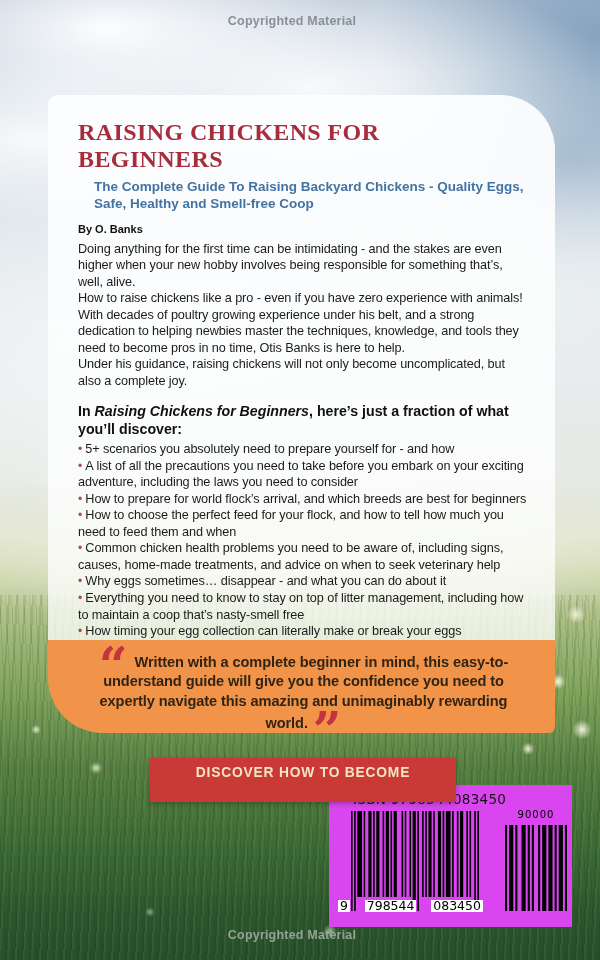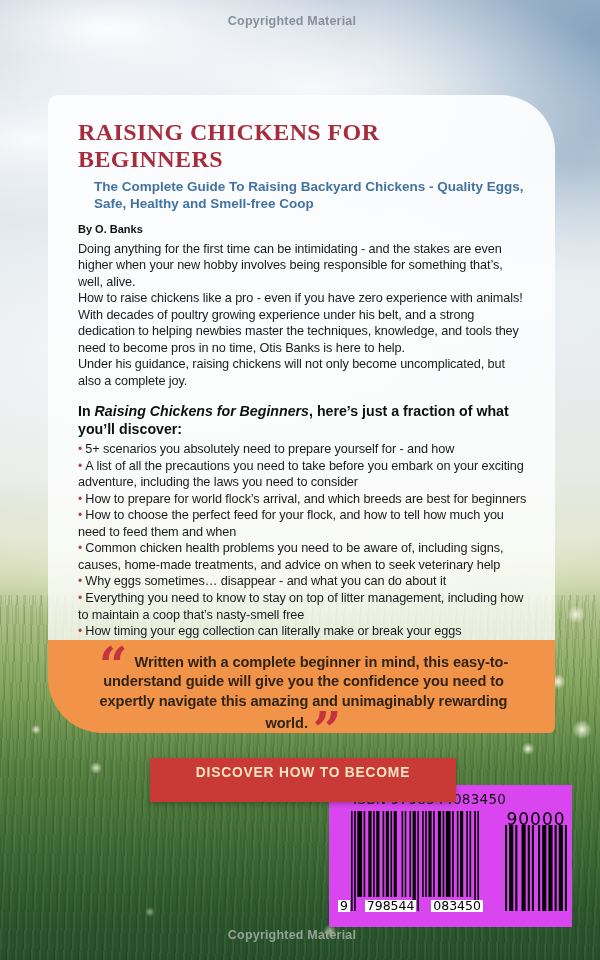--- a/index.html
+++ b/index.html
@@ -115,21 +115,21 @@
   .bc-main svg{display:block;width:100%;height:100%;}
   .bc-digits{
     position:absolute;left:-13px;right:-4px;bottom:-1px;display:flex;justify-content:space-between;
     font-family:"DejaVu Sans",sans-serif;font-size:12.5px;color:#000;line-height:1;
   }
   .bc-digits span{background:#fff;padding:0 2px;}
   .bc-addon{position:absolute;left:176px;top:40px;width:62px;height:86px;}
   .bc-addon svg{display:block;width:100%;height:100%;}
   .addon-label{
     position:absolute;left:168px;top:24px;width:78px;text-align:center;
-    font-family:"DejaVu Sans",sans-serif;font-size:17px;color:#000;letter-spacing:1px;
+    font-family:"DejaVu Sans",sans-serif;font-size:10px;color:#000;letter-spacing:1px;
   }
   svg rect{fill:#000;}
 </style>
 </head>
 <body>
 
 <div class="bg"></div>
 <div class="sky-blue-patch"></div>
 <div class="clouds"></div>
 <div class="horizon-haze"></div>

